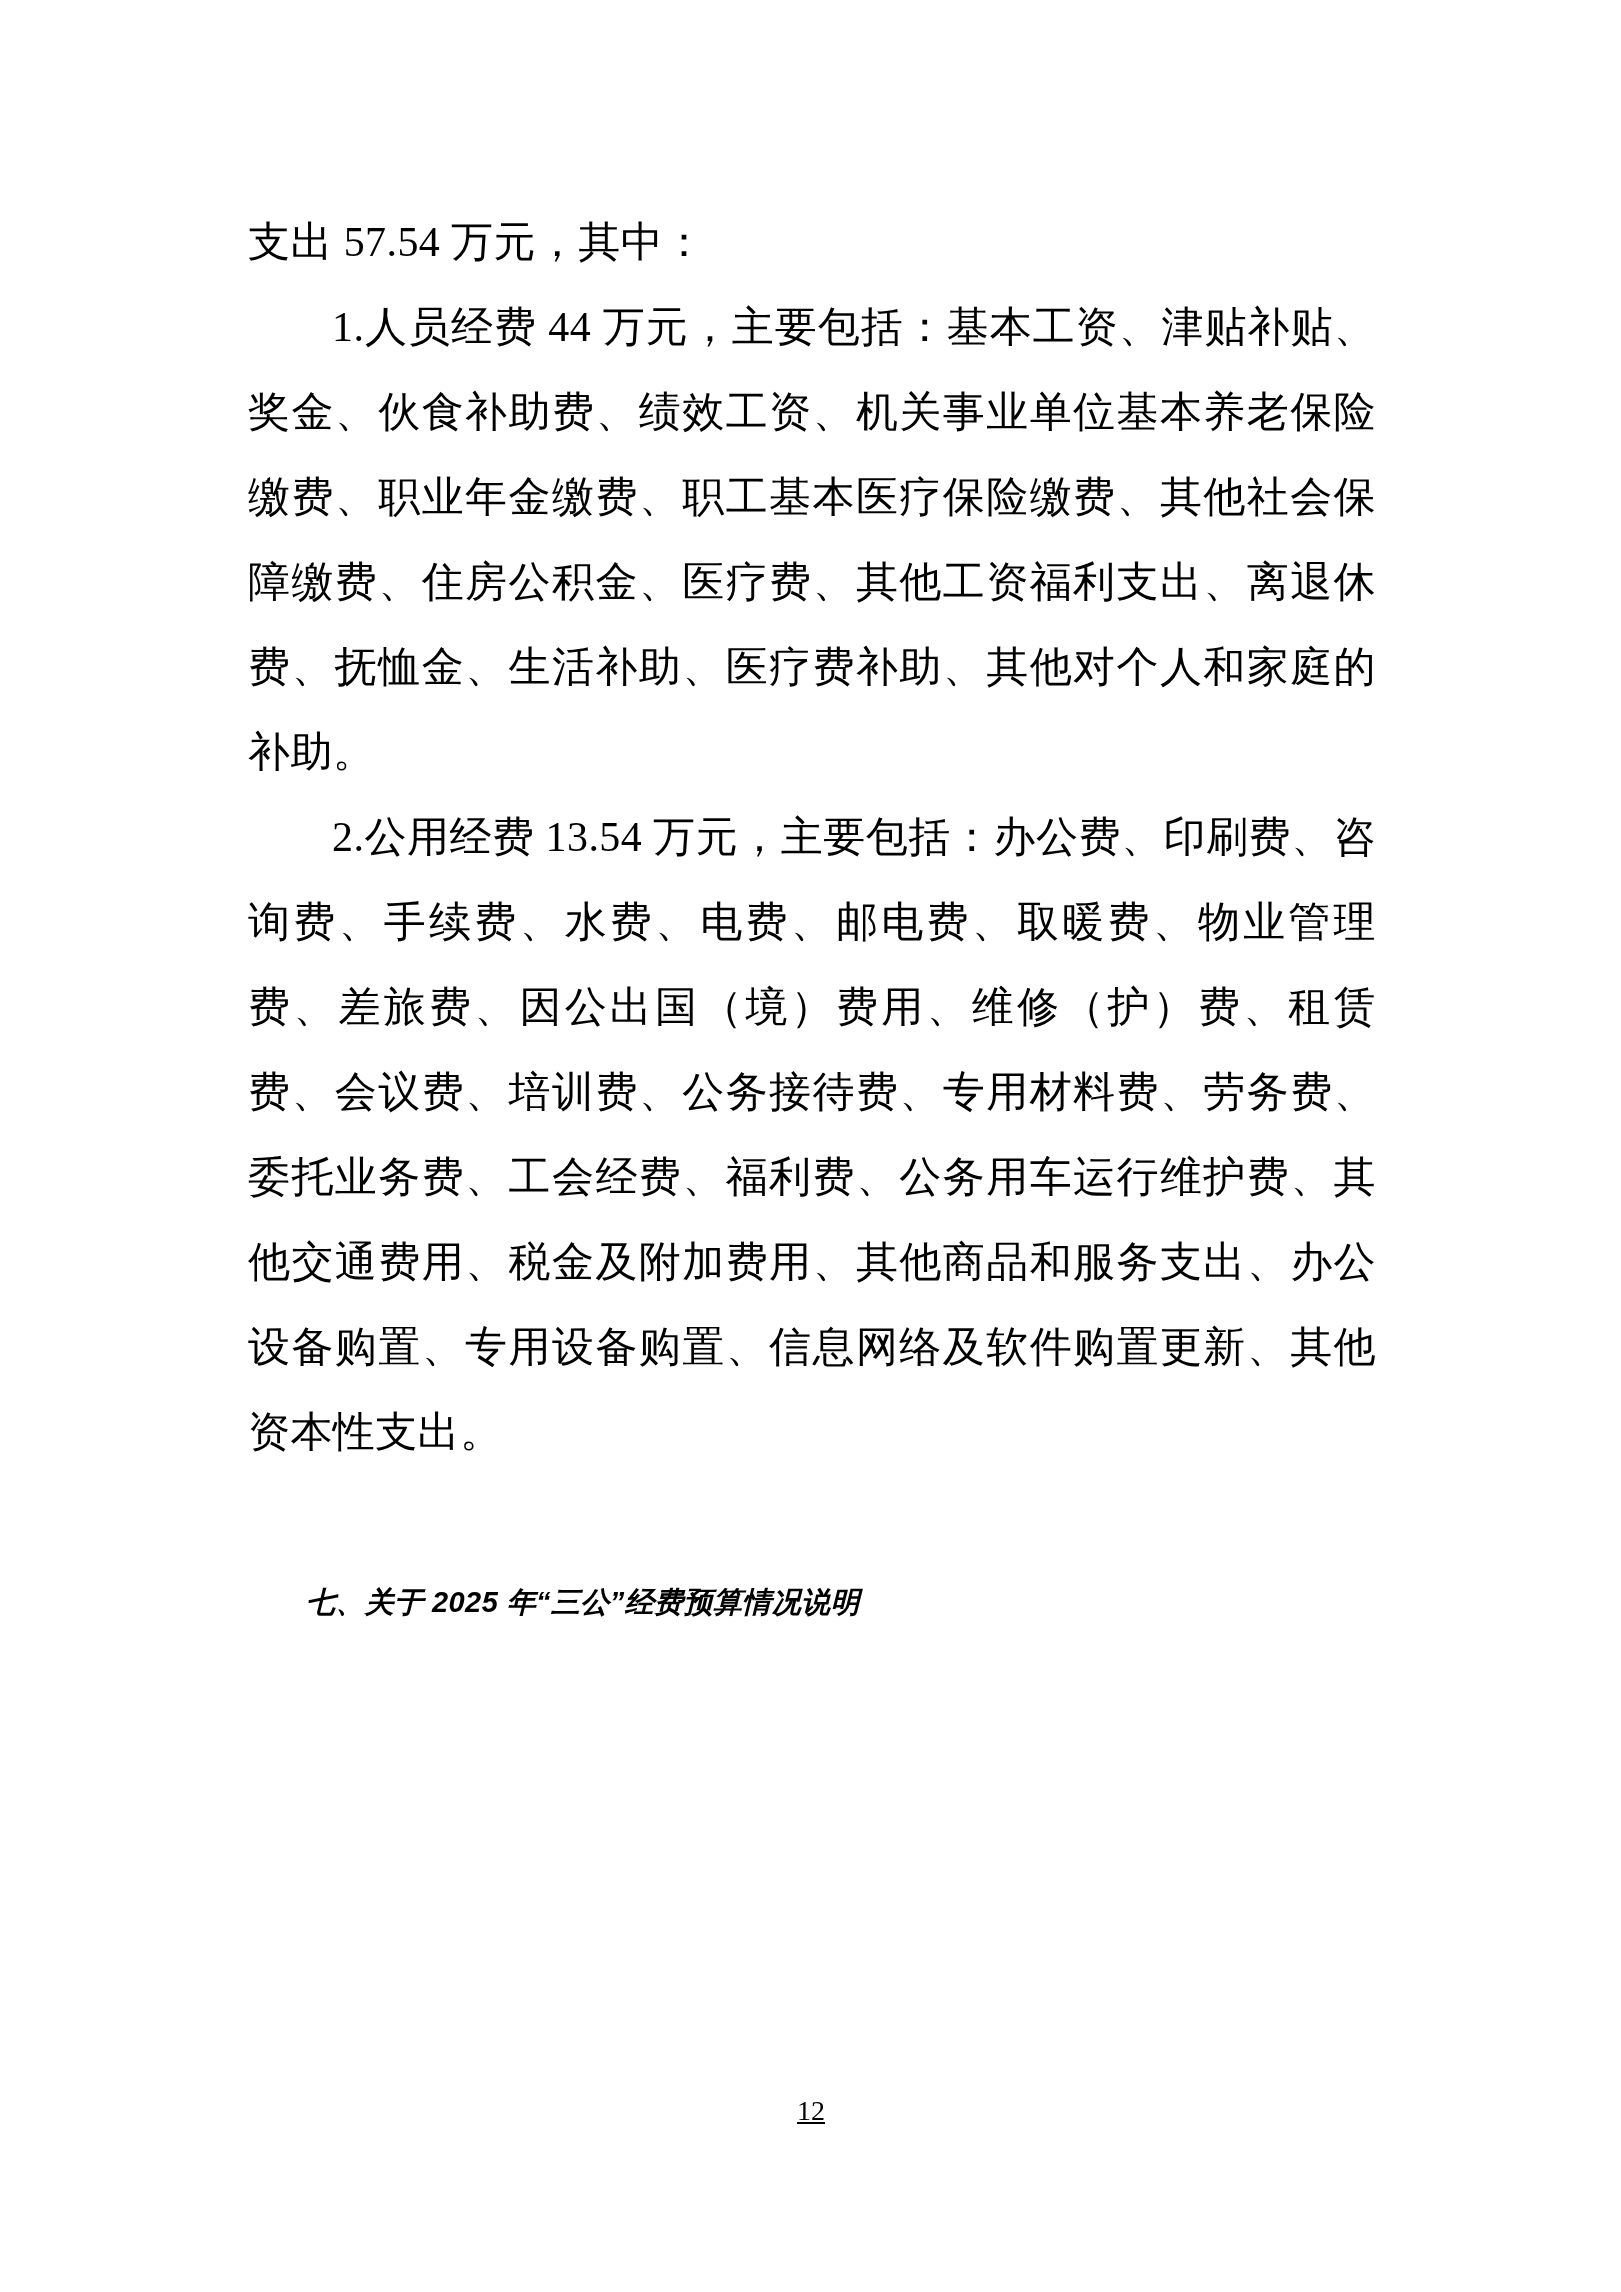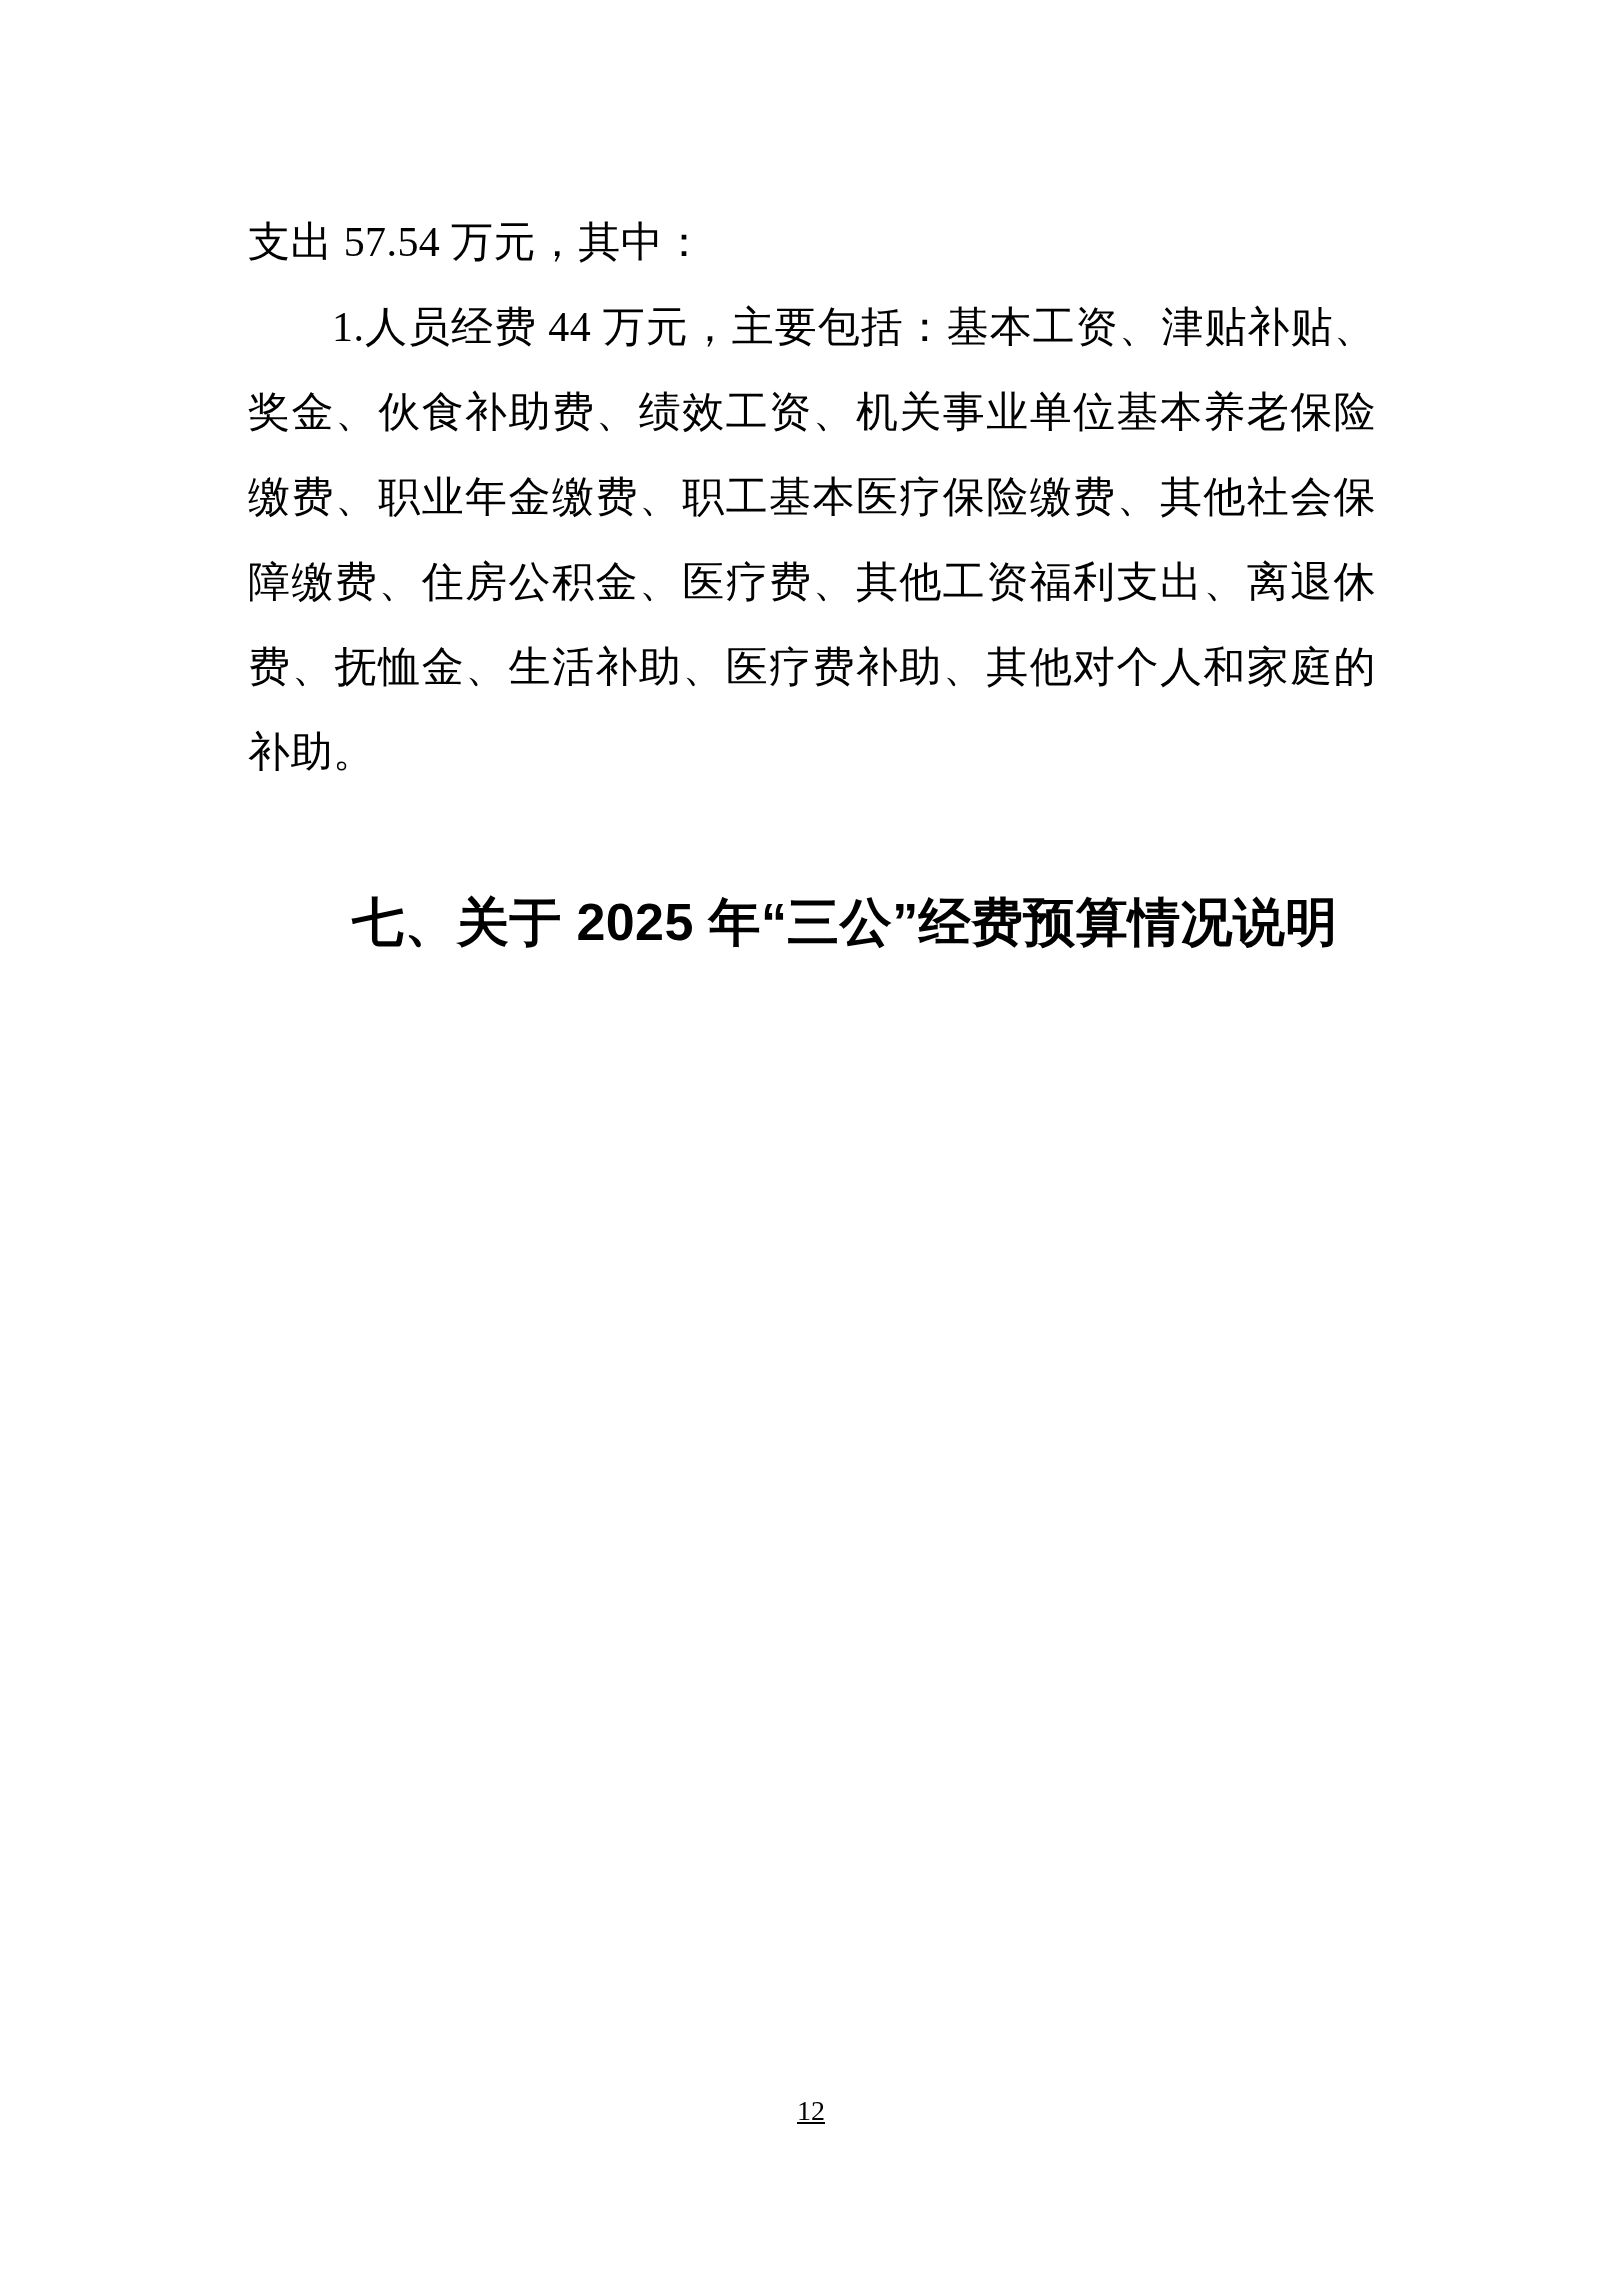--- a/index.html
+++ b/index.html
@@ -29,24 +29,25 @@
     margin: 0;
     text-indent: 2em;
   }
   .para.no-indent {
     text-indent: 0;
   }
   .heading {
     margin: 85px 0 0 0;
     font-family: "Liberation Sans", "DejaVu Sans", sans-serif;
     font-weight: bold;
-    font-size: 52px;
+    font-size: 29px;
     line-height: 85px;
     text-indent: 2em;
     text-align: left;
+    font-style: italic;
   }
   .footer {
     position: absolute;
     top: 2097px;
     left: 0;
     width: 100%;
     text-align: center;
   }
   .page-number {
     font-size: 28px;
@@ -56,20 +57,21 @@
     text-decoration: underline;
   }
 </style>
 </head>
 <body>
 
 <div class="page">
   <div class="content">
     <p class="para no-indent">支出 57.54 万元，其中：</p>
     <p class="para">1.人员经费 44 万元，主要包括：基本工资、津贴补贴、奖金、伙食补助费、绩效工资、机关事业单位基本养老保险缴费、职业年金缴费、职工基本医疗保险缴费、其他社会保障缴费、住房公积金、医疗费、其他工资福利支出、离退休费、抚恤金、生活补助、医疗费补助、其他对个人和家庭的补助。</p>
+    <p class="para">2.公用经费 13.54 万元，主要包括：办公费、印刷费、咨询费、手续费、水费、电费、邮电费、取暖费、物业管理费、差旅费、因公出国（境）费用、维修（护）费、租赁费、会议费、培训费、公务接待费、专用材料费、劳务费、委托业务费、工会经费、福利费、公务用车运行维护费、其他交通费用、税金及附加费用、其他商品和服务支出、办公设备购置、专用设备购置、信息网络及软件购置更新、其他资本性支出。</p>
     <h2 class="heading">七、关于 2025 年“三公”经费预算情况说明</h2>
   </div>
 
   <div class="footer">
     <span class="page-number">12</span>
   </div>
 </div>
 
 
 </body></html>

